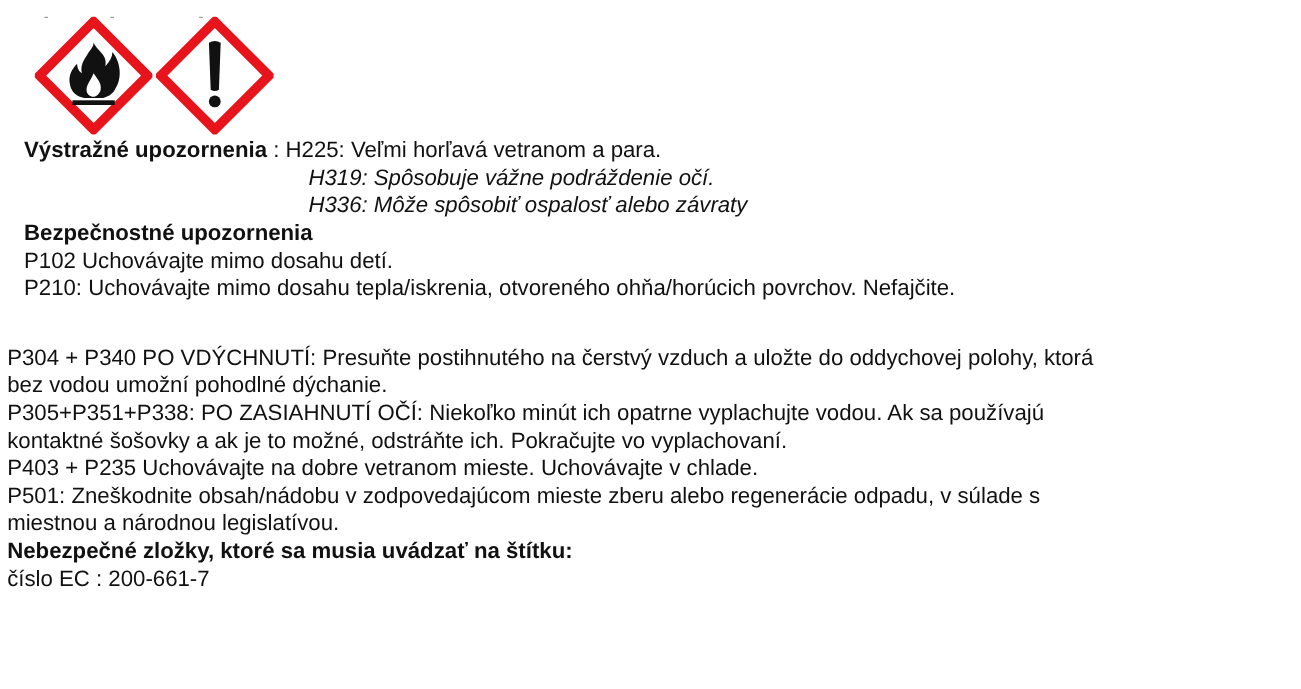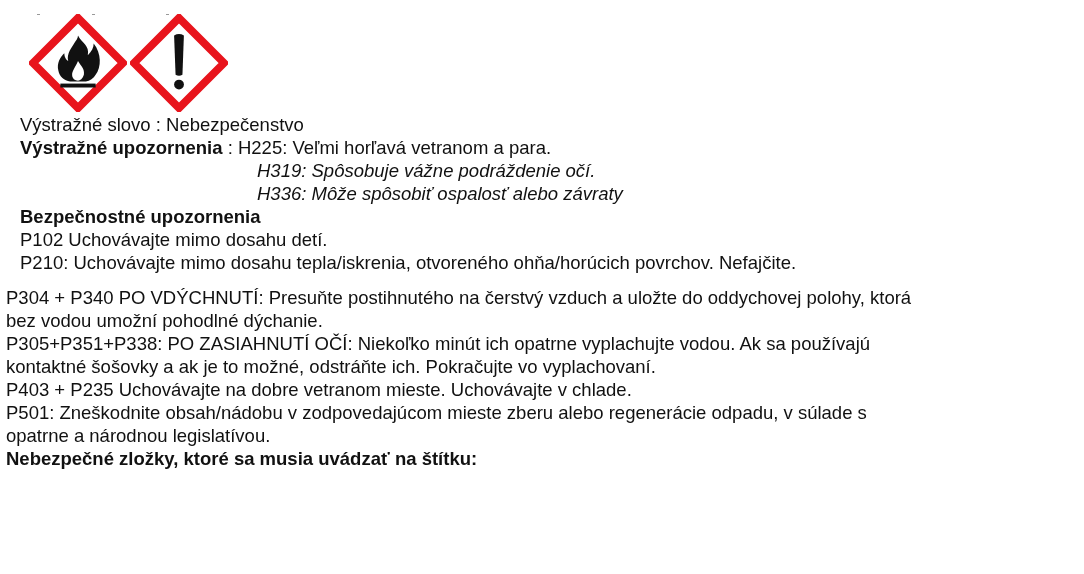--- a/index.html
+++ b/index.html
@@ -83,31 +83,31 @@
   <div class="picto" id="picto-excl">
     <svg viewBox="0 0 100 100">
       <polygon points="50,4 96,50 50,96 4,50" fill="#ffffff" stroke="#e8141c" stroke-width="8" stroke-linejoin="miter"></polygon>
       <path d="M45,22 Q50,19 55,22 L53.5,62 Q50,64 46.5,62 Z" fill="#111111"></path>
       <circle cx="50" cy="72" r="5" fill="#111111"></circle>
     </svg>
   </div>
 </div>
 
 <div class="text-block" id="block-top">
-  <span class="line"><span>Výstražné slovo : </span><span>Nebezpečenstvo</span></span>
   <span class="line"><span class="b">Výstražné upozornenia</span><span> : </span><span>H225: Veľmi horľavá vetranom a para.</span></span>
   <span class="line indent">H319: Spôsobuje vážne podráždenie očí.</span>
   <span class="line indent">H336: Môže spôsobiť ospalosť alebo závraty</span>
   <span class="line b">Bezpečnostné upozornenia</span>
   <span class="line">P102 Uchovávajte mimo dosahu detí.</span>
   <span class="line">P210: Uchovávajte mimo dosahu tepla/iskrenia, otvoreného ohňa/horúcich povrchov. Nefajčite.</span>
 </div>
 
 <div class="text-block" id="block-bottom">
   <span class="line">P304 + P340 PO VDÝCHNUTÍ: Presuňte postihnutého na čerstvý vzduch a uložte do oddychovej polohy, ktorá</span>
   <span class="line">bez vodou umožní pohodlné dýchanie.</span>
   <span class="line">P305+P351+P338: PO ZASIAHNUTÍ OČÍ: Niekoľko minút ich opatrne vyplachujte vodou. Ak sa používajú</span>
   <span class="line">kontaktné šošovky a ak je to možné, odstráňte ich. Pokračujte vo vyplachovaní.</span>
   <span class="line">P403 + P235 Uchovávajte na dobre vetranom mieste. Uchovávajte v chlade.</span>
   <span class="line">P501: Zneškodnite obsah/nádobu v zodpovedajúcom mieste zberu alebo regenerácie odpadu, v súlade s</span>
-  <span class="line">opatrne a národnou legislatívou.</span>
+  <span class="line">miestnou a národnou legislatívou.</span>
   <span class="line b">Nebezpečné zložky, ktoré sa musia uvádzať na štítku:</span>
+  <span class="line">číslo EC : 200-661-7</span>
 </div>
 
 </body></html>

